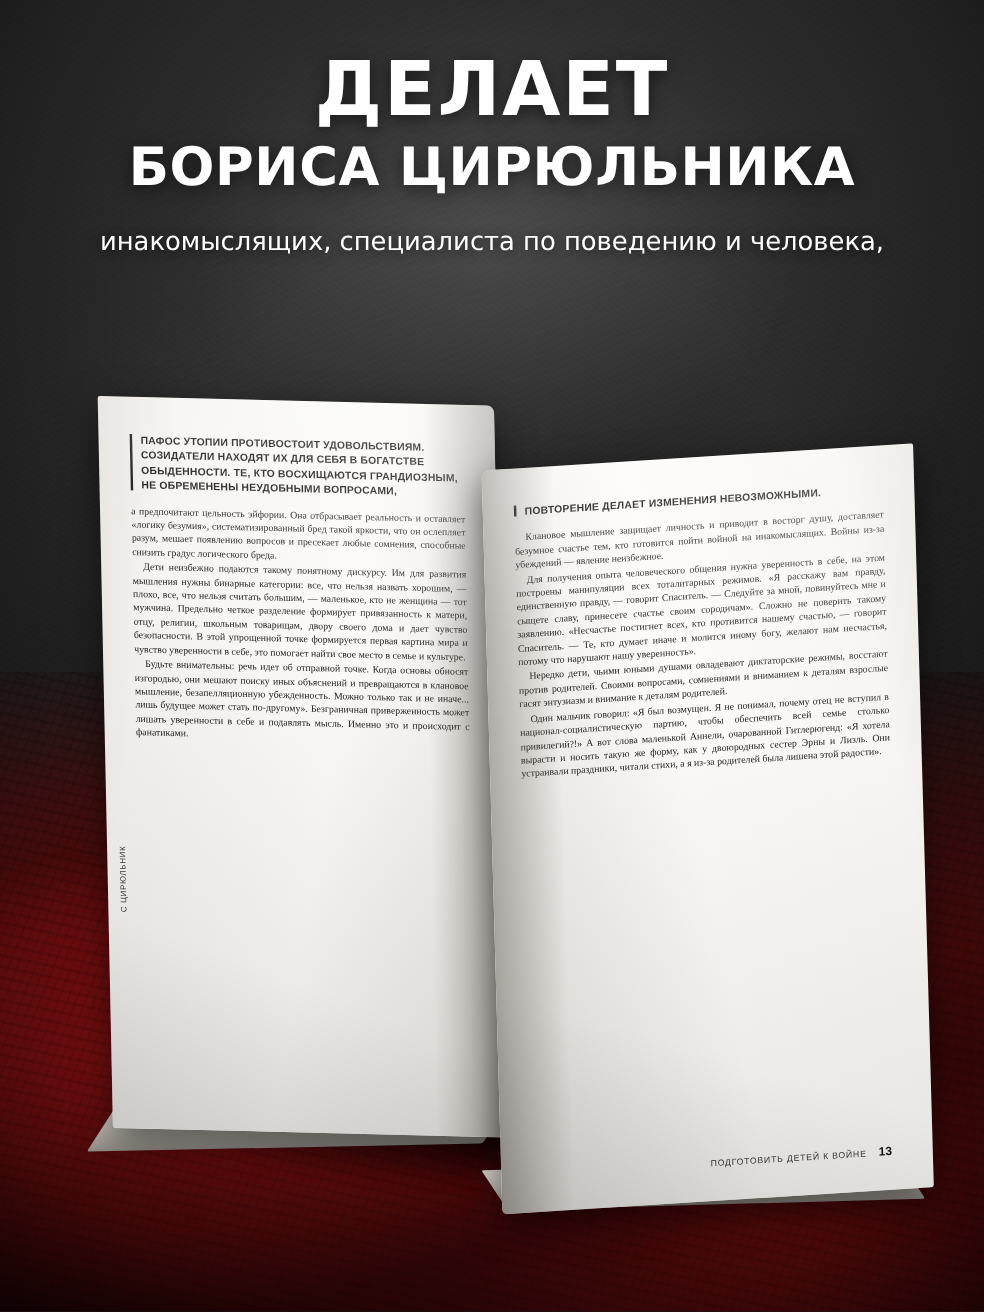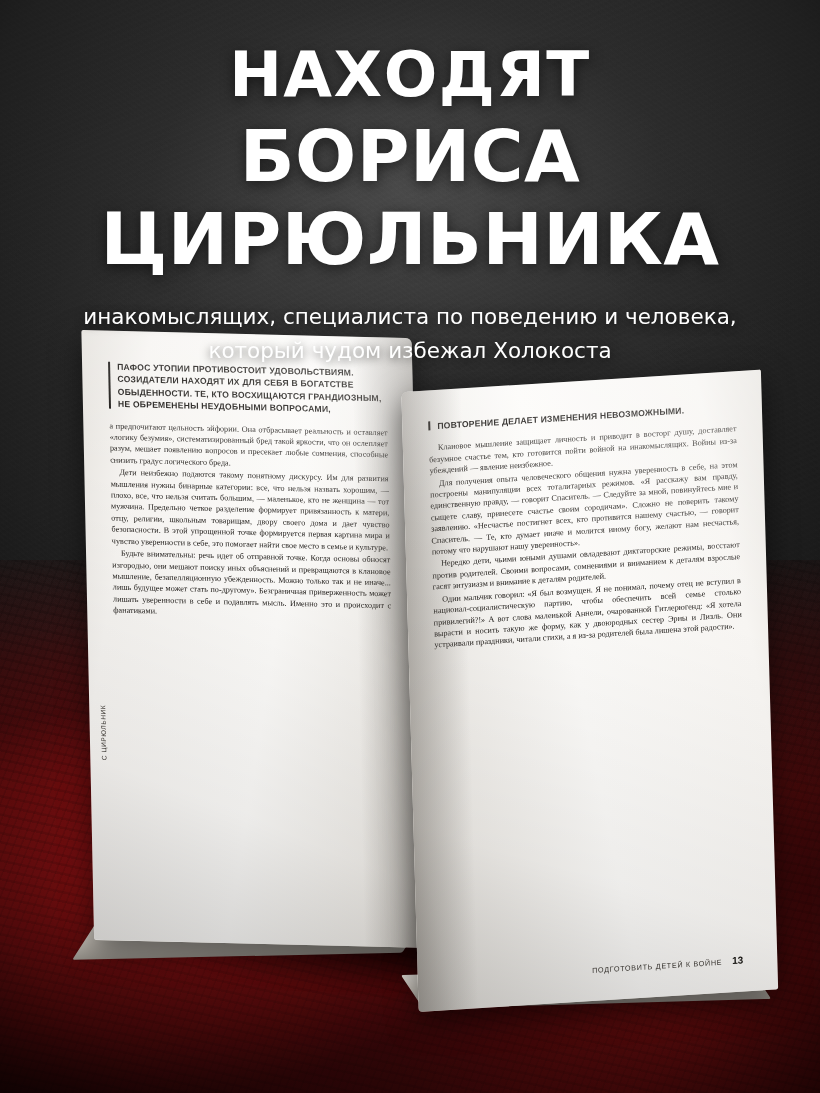--- a/index.html
+++ b/index.html
@@ -84,21 +84,21 @@
     font-family: "DejaVu Sans", sans-serif;
     font-weight: bold;
     font-size: 63px;
     letter-spacing: 1.5px;
     line-height: 1.06;
     text-shadow: 0 3px 14px rgba(0,0,0,0.55);
   }
   .title-line-2 {
     font-family: "DejaVu Sans", sans-serif;
     font-weight: bold;
-    font-size: 72px;
+    font-size: 44px;
     letter-spacing: 0.5px;
     line-height: 1.15;
     margin-top: 6px;
     text-shadow: 0 3px 14px rgba(0,0,0,0.55);
   }
   .subtitle {
     font-family: "DejaVu Sans", sans-serif;
     font-size: 21.5px;
     font-weight: 500;
     line-height: 1.55;
@@ -271,25 +271,24 @@
 </style>
 </head>
 <body>
 
 <div class="poster">
   <div class="texture"></div>
   <div class="red-field"></div>
   <div class="red-texture"></div>
 
   <div class="title-block">
-    <div class="title-line-1">НАХОДЯТ</div>
+    <div class="title-line-1">ДЕЛАЕТ</div>
     <div class="title-line-2">БОРИСА ЦИРЮЛЬНИКА</div>
     <div class="subtitle">
       <span class="sub-line">инакомыслящих, специалиста по поведению и человека,</span>
-      <span class="sub-line">который чудом избежал Холокоста</span>
     </div>
   </div>
 
   <div class="book">
     <div class="book-shadow"></div>
 
     <div class="block-left"></div>
     <div class="block-right"></div>
 
     <div class="page page-left">

